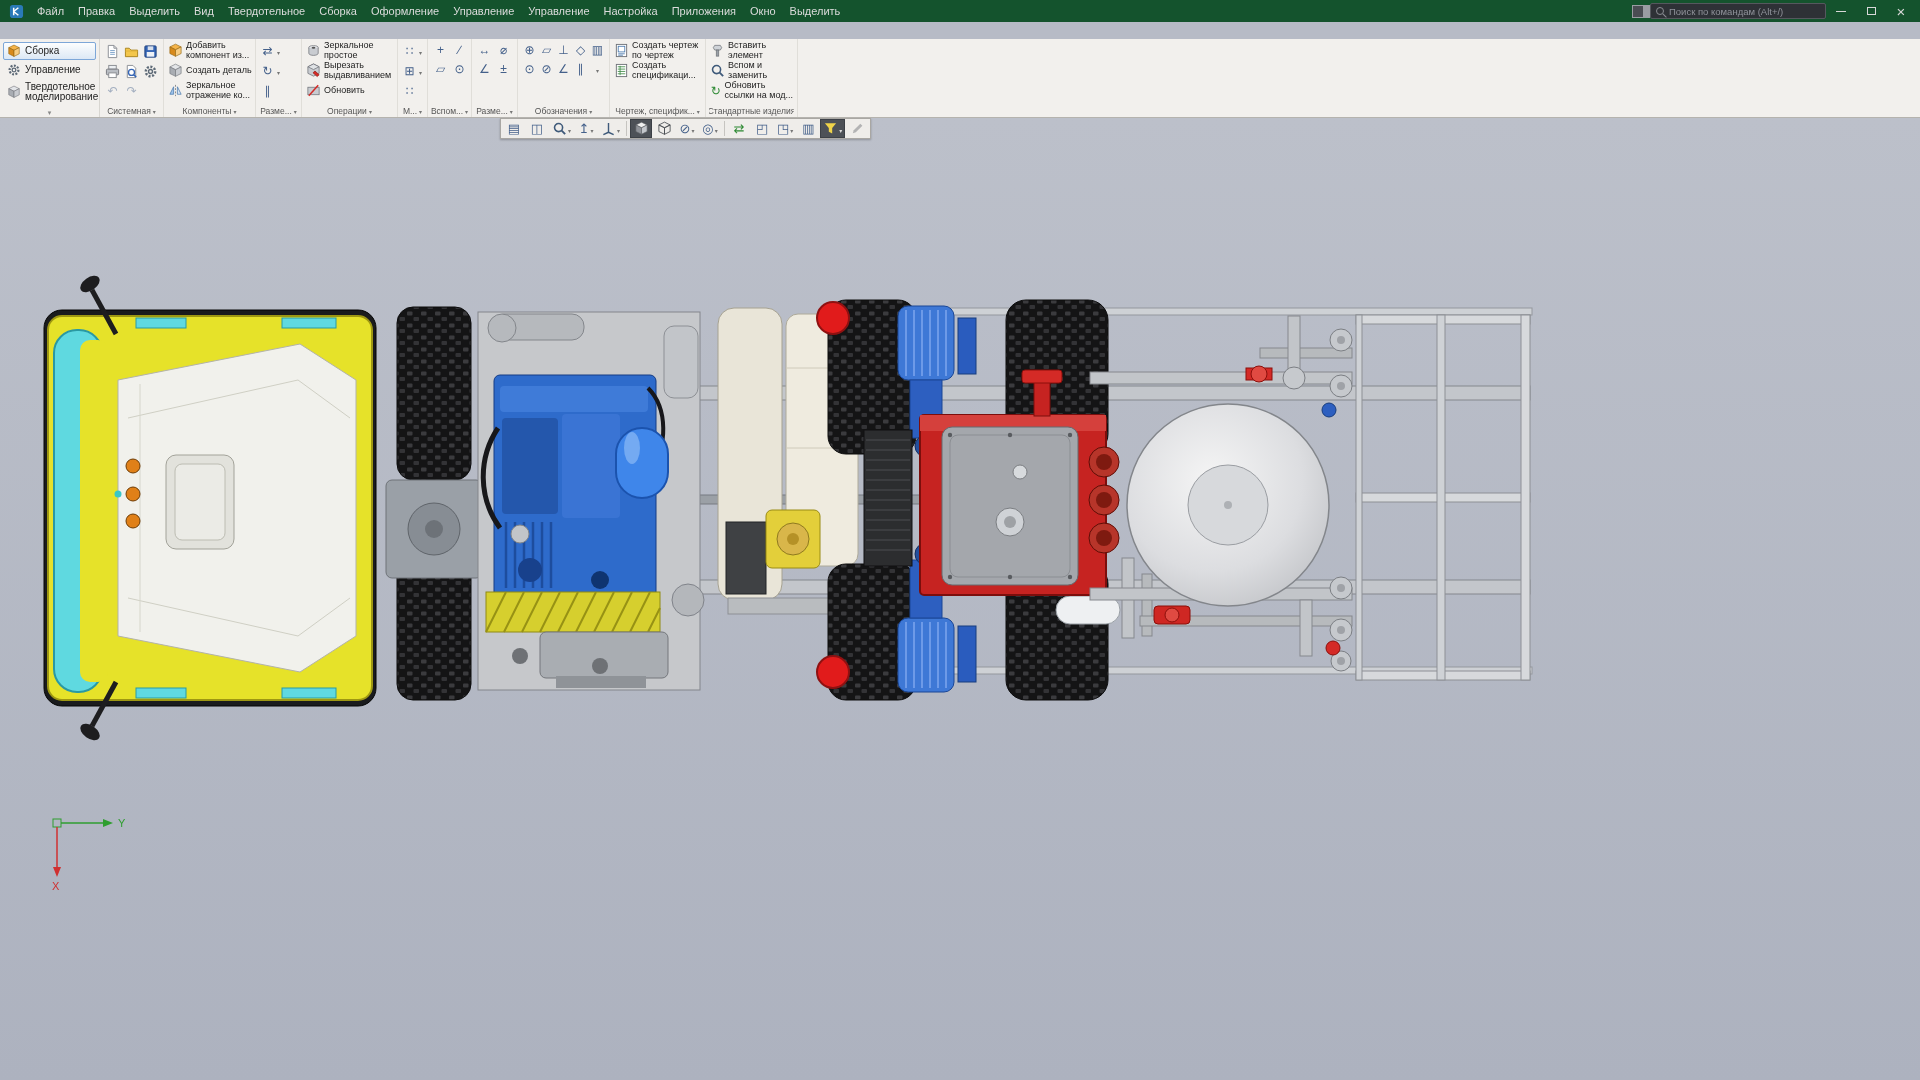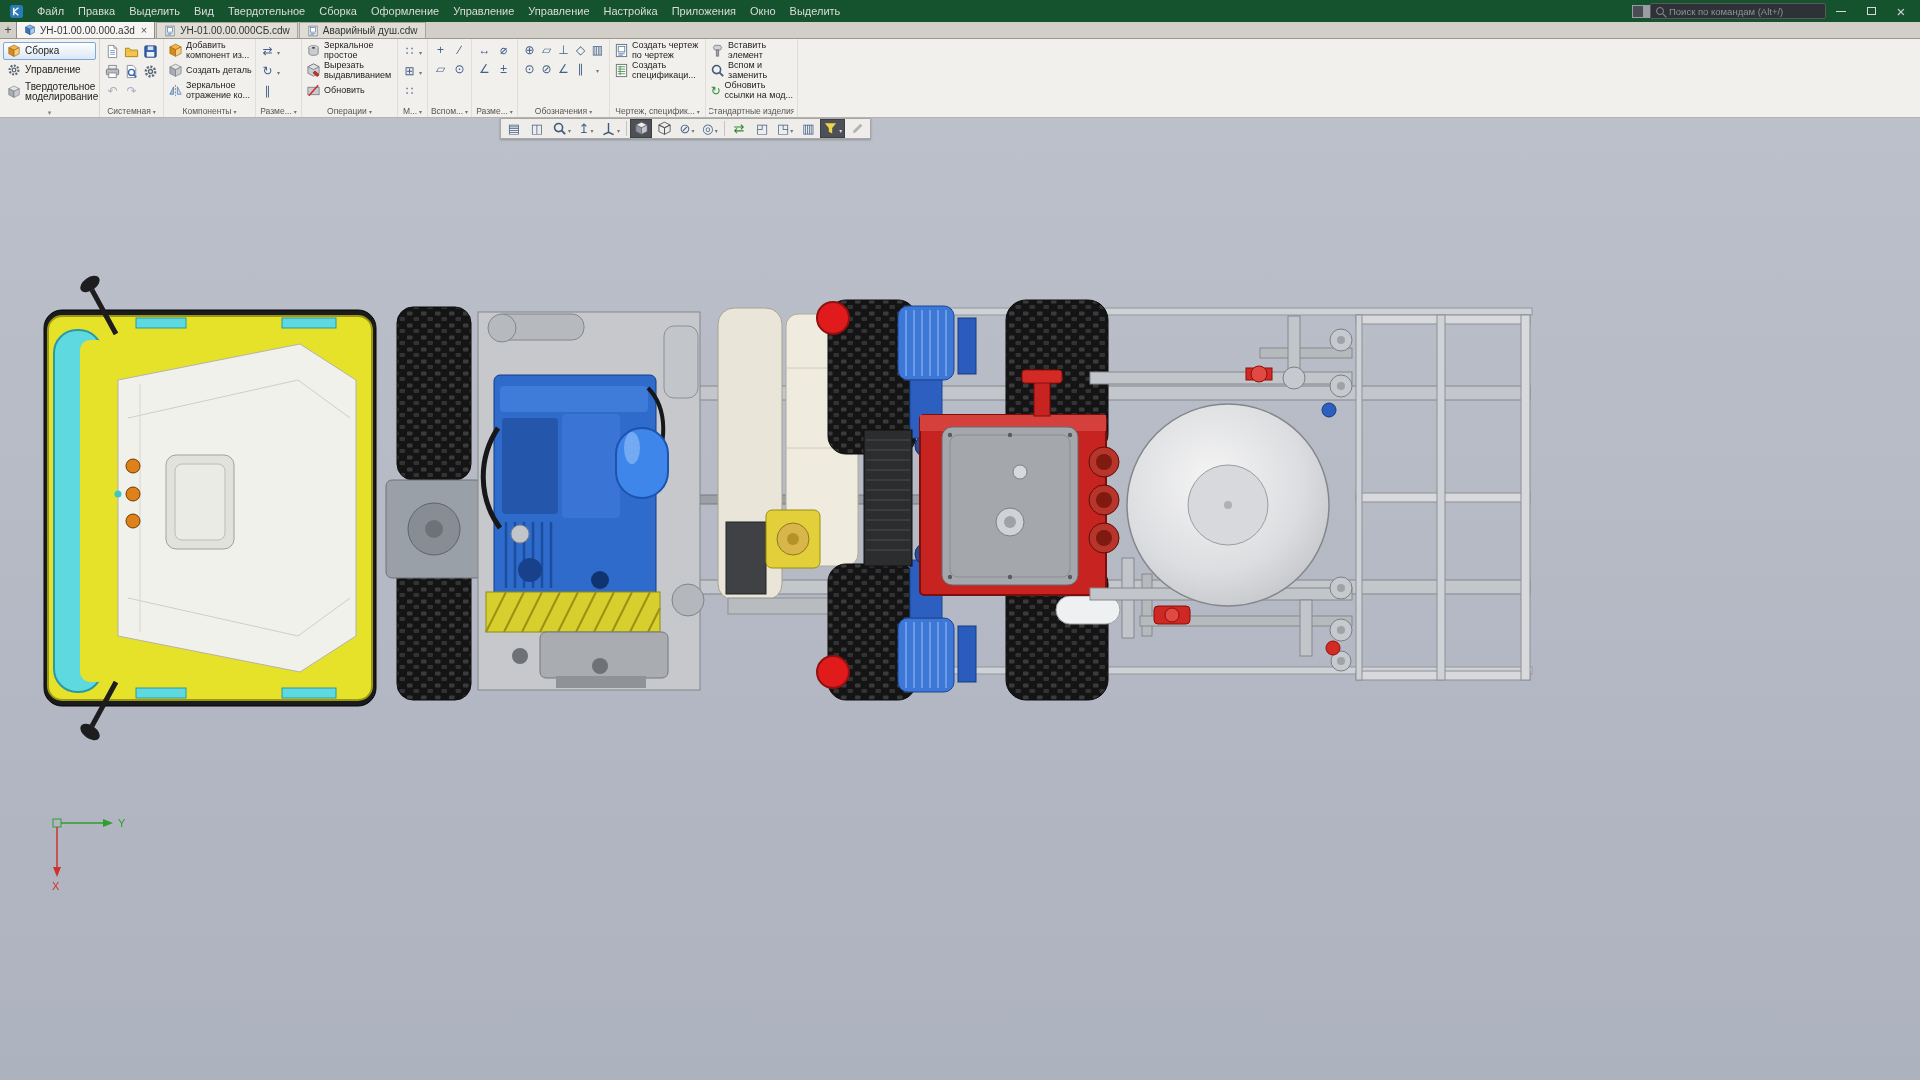--- a/index.html
+++ b/index.html
@@ -227,42 +227,20 @@
         <span class="winbtn">
             <i class="wmax"></i>
           </span>
         <span class="winbtn">
             <i class="wclose"></i>
           </span>
       </span>
     </div>
   </div>
 
-  <div class="tabbar">
-    <span class="newtab"></span>
-    <div class="tab active">
-      <svg class="i12">
-          <use href="#sym-cube-b"></use>
-        </svg>
-      <span class="tlbl">УН-01.00.00.000.a3d</span>
-      <span class="tclose"></span>
-    </div>
-    <div class="tab">
-      <svg class="i12">
-          <use href="#sym-sheet"></use>
-        </svg>
-      <span class="tlbl">УН-01.00.00.000СБ.cdw</span>
-    </div>
-    <div class="tab">
-      <svg class="i12">
-          <use href="#sym-sheet"></use>
-        </svg>
-      <span class="tlbl">Аварийный душ.cdw</span>
-    </div>
-  </div>
 
   <div class="ribbon">
 
     <div class="toolsets">
       <div class="toolset active">
         <svg class="i14">
             <use href="#sym-cube-o"></use>
           </svg>
         <span class="lbl">Сборка</span>
       </div>

